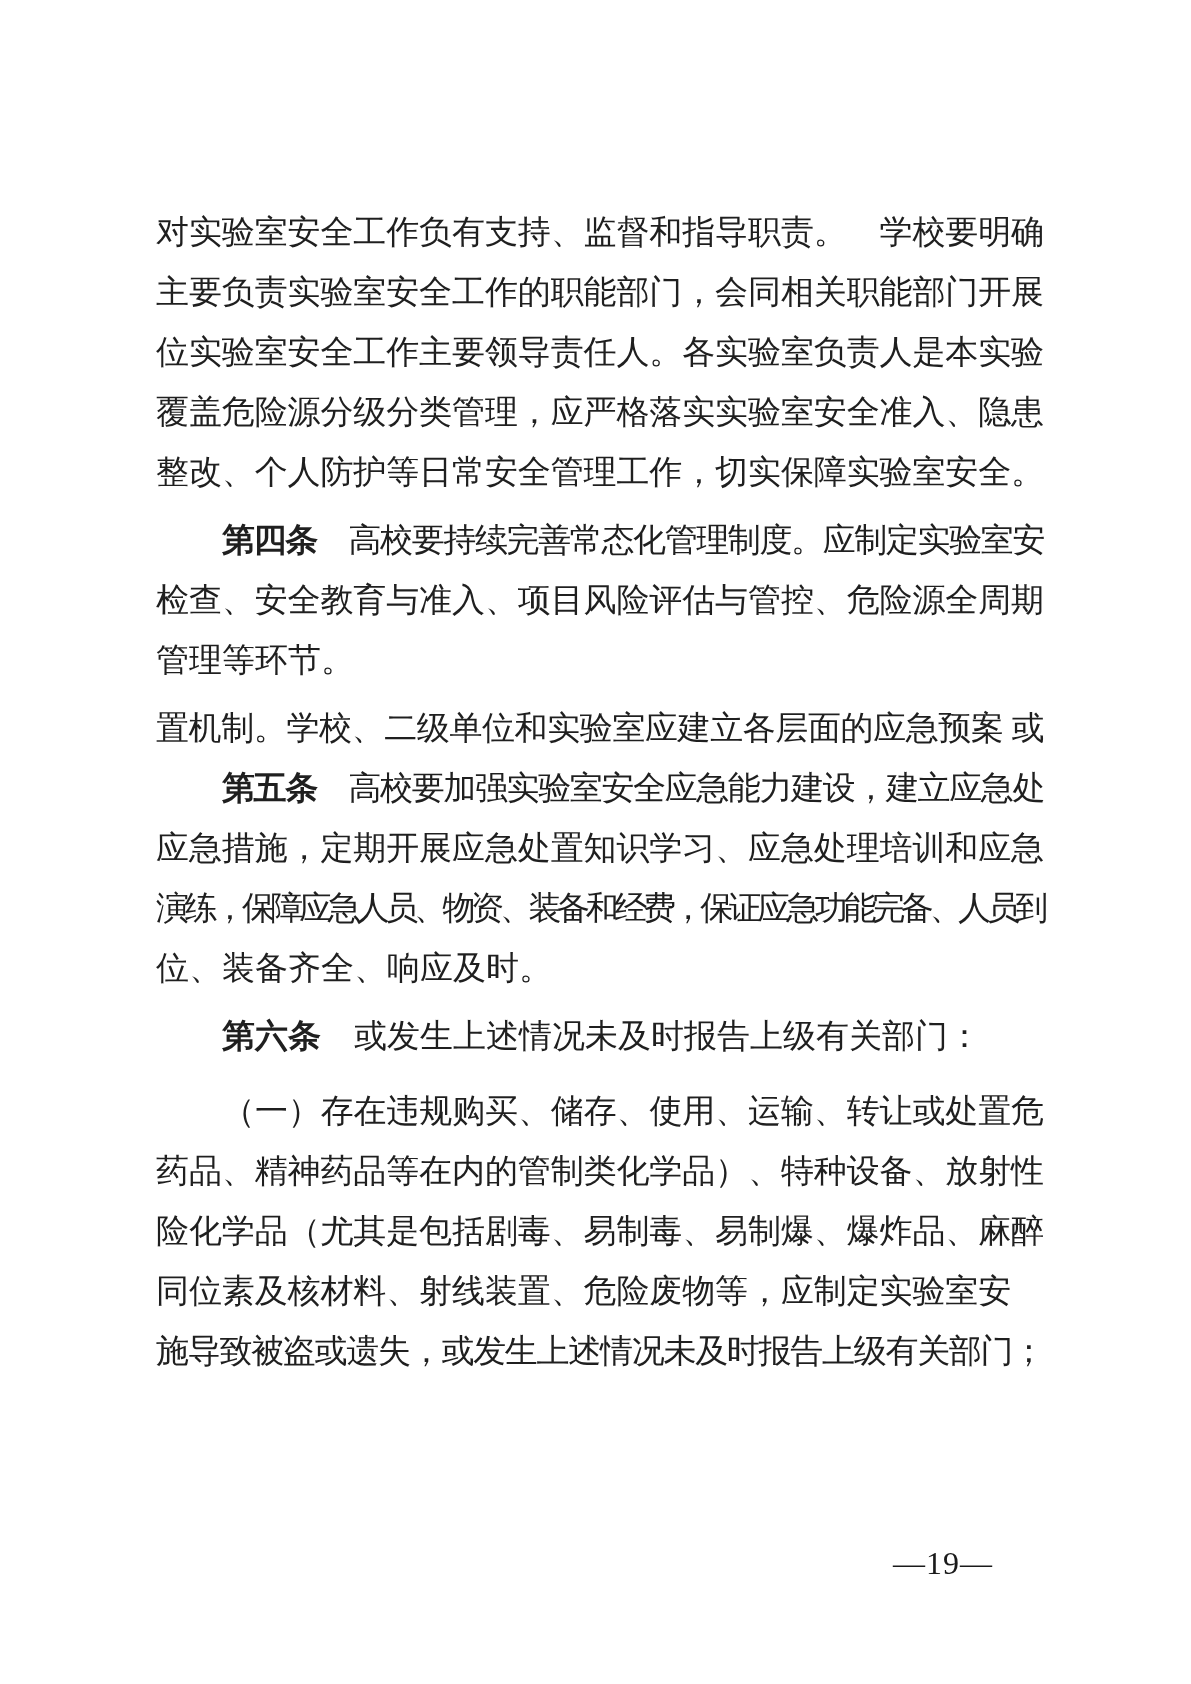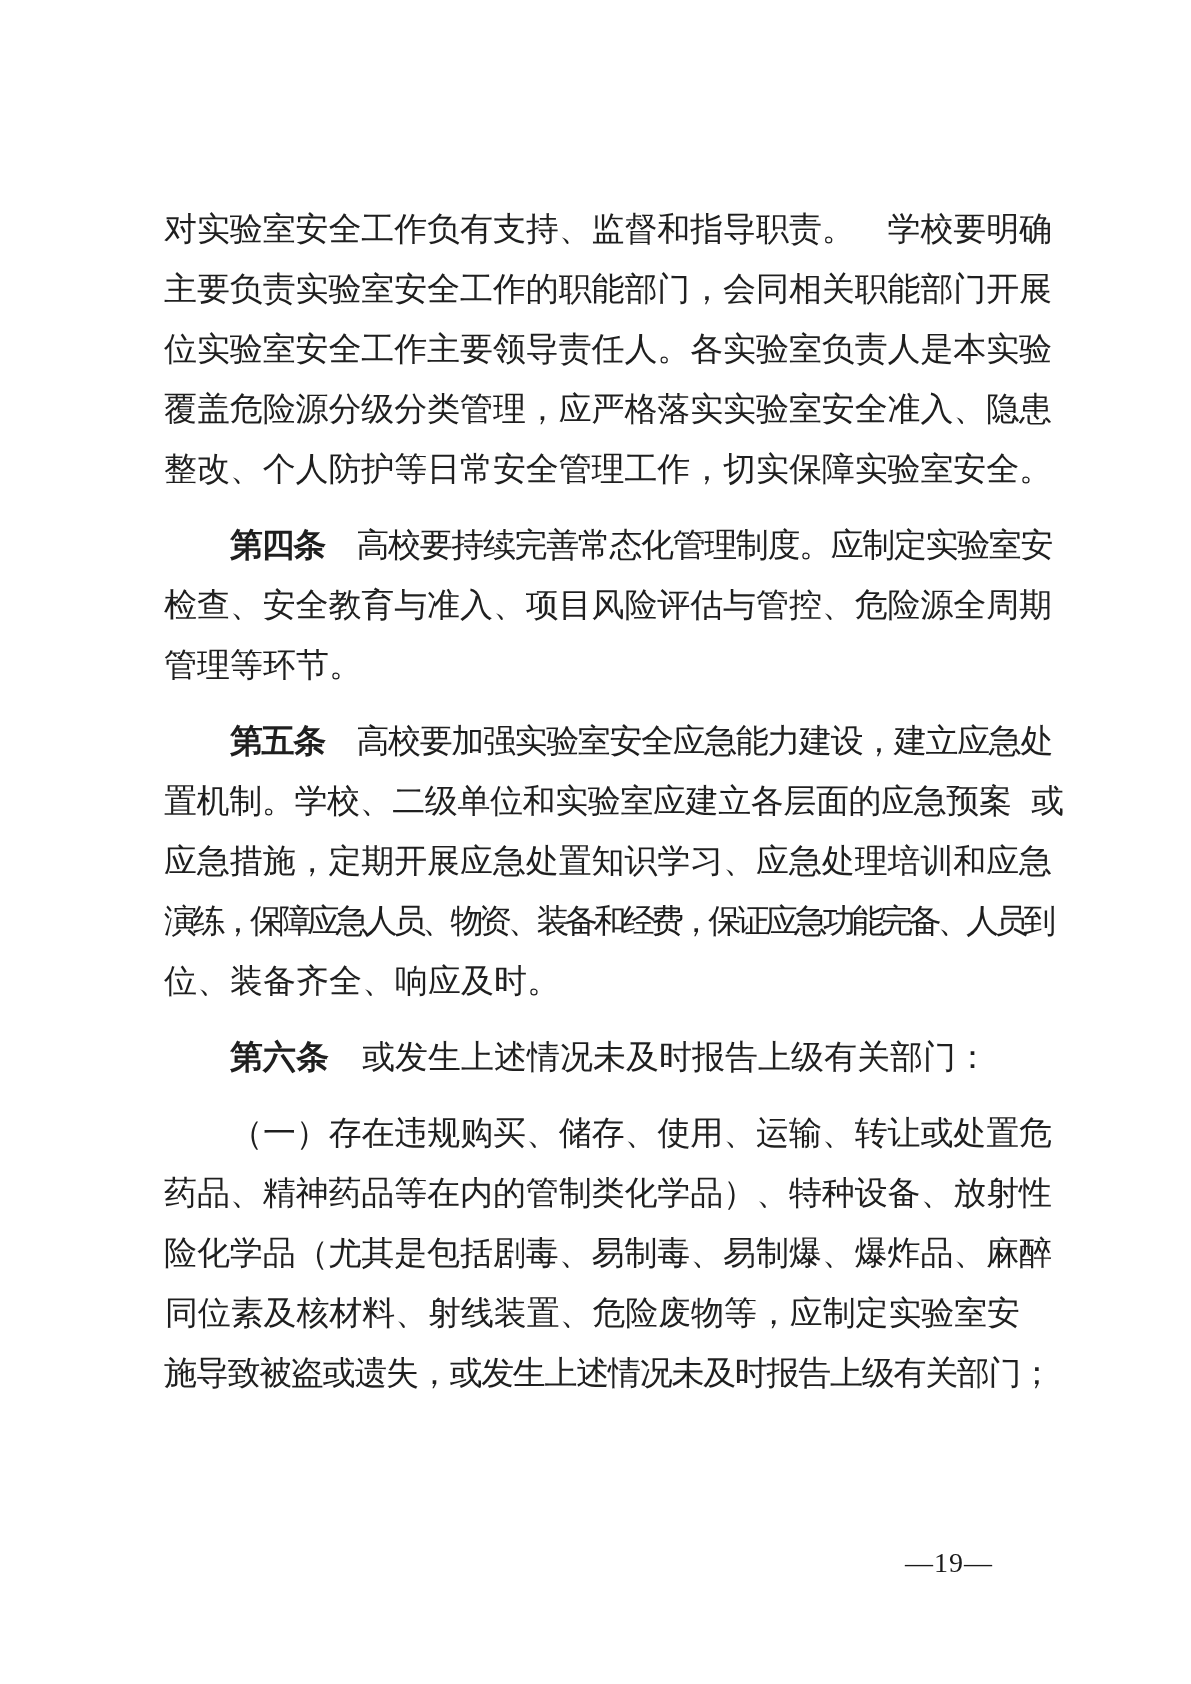--- a/index.html
+++ b/index.html
@@ -17,23 +17,22 @@
     color: #1f1f1f;
   }
   .text-block {
     position: absolute;
     left: 148px;
     top: 202px;
     width: 888px;
     font-size: 33px;
   }
   .para {
-    margin: 16px;
+    margin: 8px;
     padding: 0;
-    font-family: Liberation Mono, monospace;
   }
   .line {
     height: 60px;
     line-height: 60px;
     white-space: nowrap;
     overflow: visible;
   }
   .line-inner {
     display: inline;
   }
@@ -46,21 +45,21 @@
   .page-number {
     position: absolute;
     left: 148px;
     top: 1533px;
     width: 888px;
     height: 60px;
     line-height: 60px;
     box-sizing: border-box;
     padding-right: 43px;
     text-align: right;
-    font-size: 28px;
+    font-size: 32px;
     letter-spacing: 1px;
     color: #1a1a1a;
   }
 </style>
 </head>
 <body>
 
 <div class="sheet">
   <main class="text-block">
       <section class="para" style="margin-top: 0px;">
@@ -69,30 +68,30 @@
         <div class="line"><span class="line-inner" style="letter-spacing: -0.111111px;"><span class="seg">位实验室安全工作主要领导责任人。各实验室负责人是本实验</span></span></div>
         <div class="line"><span class="line-inner" style="letter-spacing: -0.111111px;"><span class="seg">覆盖危险源分级分类管理，应严格落实实验室安全准入、隐患</span></span></div>
         <div class="line"><span class="line-inner" style="letter-spacing: -0.111111px;"><span class="seg">整改、个人防护等日常安全管理工作，切实保障实验室安全。</span></span></div>
       </section>
       <section class="para" style="margin-top: 0px;">
         <div class="line" style="text-indent: 66px;"><span class="line-inner" style="letter-spacing: -1.38462px;"><span class="seg seg-bold">第四条</span><span class="seg">　高校要持续完善常态化管理制度。应制定实验室安</span></span></div>
         <div class="line"><span class="line-inner" style="letter-spacing: -0.111111px;"><span class="seg">检查、安全教育与准入、项目风险评估与管控、危险源全周期</span></span></div>
         <div class="line"><span class="line-inner" style="letter-spacing: 0px;"><span class="seg">管理等环节。</span></span></div>
       </section>
       <section class="para" style="margin-top: 5px;">
+        <div class="line"><span class="line-inner" style="letter-spacing: -0.401786px;"><span class="seg">置机制。学校、二级单位和实验室应建立各层面的应急预案 或</span></span></div>
         <div class="line" style="text-indent: 66px;"><span class="line-inner" style="letter-spacing: -1.38462px;"><span class="seg seg-bold">第五条</span><span class="seg">　高校要加强实验室安全应急能力建设，建立应急处</span></span></div>
-        <div class="line"><span class="line-inner" style="letter-spacing: -0.401786px;"><span class="seg">置机制。学校、二级单位和实验室应建立各层面的应急预案 或</span></span></div>
         <div class="line"><span class="line-inner" style="letter-spacing: -0.111111px;"><span class="seg">应急措施，定期开展应急处置知识学习、应急处理培训和应急</span></span></div>
         <div class="line"><span class="line-inner" style="letter-spacing: -4.35484px;"><span class="seg">演练，保障应急人员、物资、装备和经费，保证应急功能完备、人员到</span></span></div>
         <div class="line"><span class="line-inner" style="letter-spacing: 0px;"><span class="seg">位、装备齐全、响应及时。</span></span></div>
       </section>
       <section class="para" style="margin-top: 5px;">
         <div class="line" style="text-indent: 66px;"><span class="line-inner" style="letter-spacing: 0px;"><span class="seg seg-bold">第六条</span><span class="seg">　或发生上述情况未及时报告上级有关部门：</span></span></div>
       </section>
-      <section class="para" style="margin-top: 15px; text-align: right;">
+      <section class="para" style="margin-top: 15px;">
         <div class="line" style="text-indent: 66px;"><span class="line-inner" style="letter-spacing: -0.12px;"><span class="seg">（一）存在违规购买、储存、使用、运输、转让或处置危</span></span></div>
         <div class="line"><span class="line-inner" style="letter-spacing: -0.111111px;"><span class="seg">药品、精神药品等在内的管制类化学品）、特种设备、放射性</span></span></div>
         <div class="line"><span class="line-inner" style="letter-spacing: -0.111111px;"><span class="seg">险化学品（尤其是包括剧毒、易制毒、易制爆、爆炸品、麻醉</span></span></div>
         <div class="line"><span class="line-inner" style="letter-spacing: -0.111111px;"><span class="seg">同位素及核材料、射线装置、危险废物等，应制定实验室安</span></span></div>
         <div class="line"><span class="line-inner" style="letter-spacing: -1.28571px;"><span class="seg">施导致被盗或遗失，或发生上述情况未及时报告上级有关部门；</span></span></div>
       </section>
     </main>
   <div class="page-number">—19—</div>
 </div>
 

